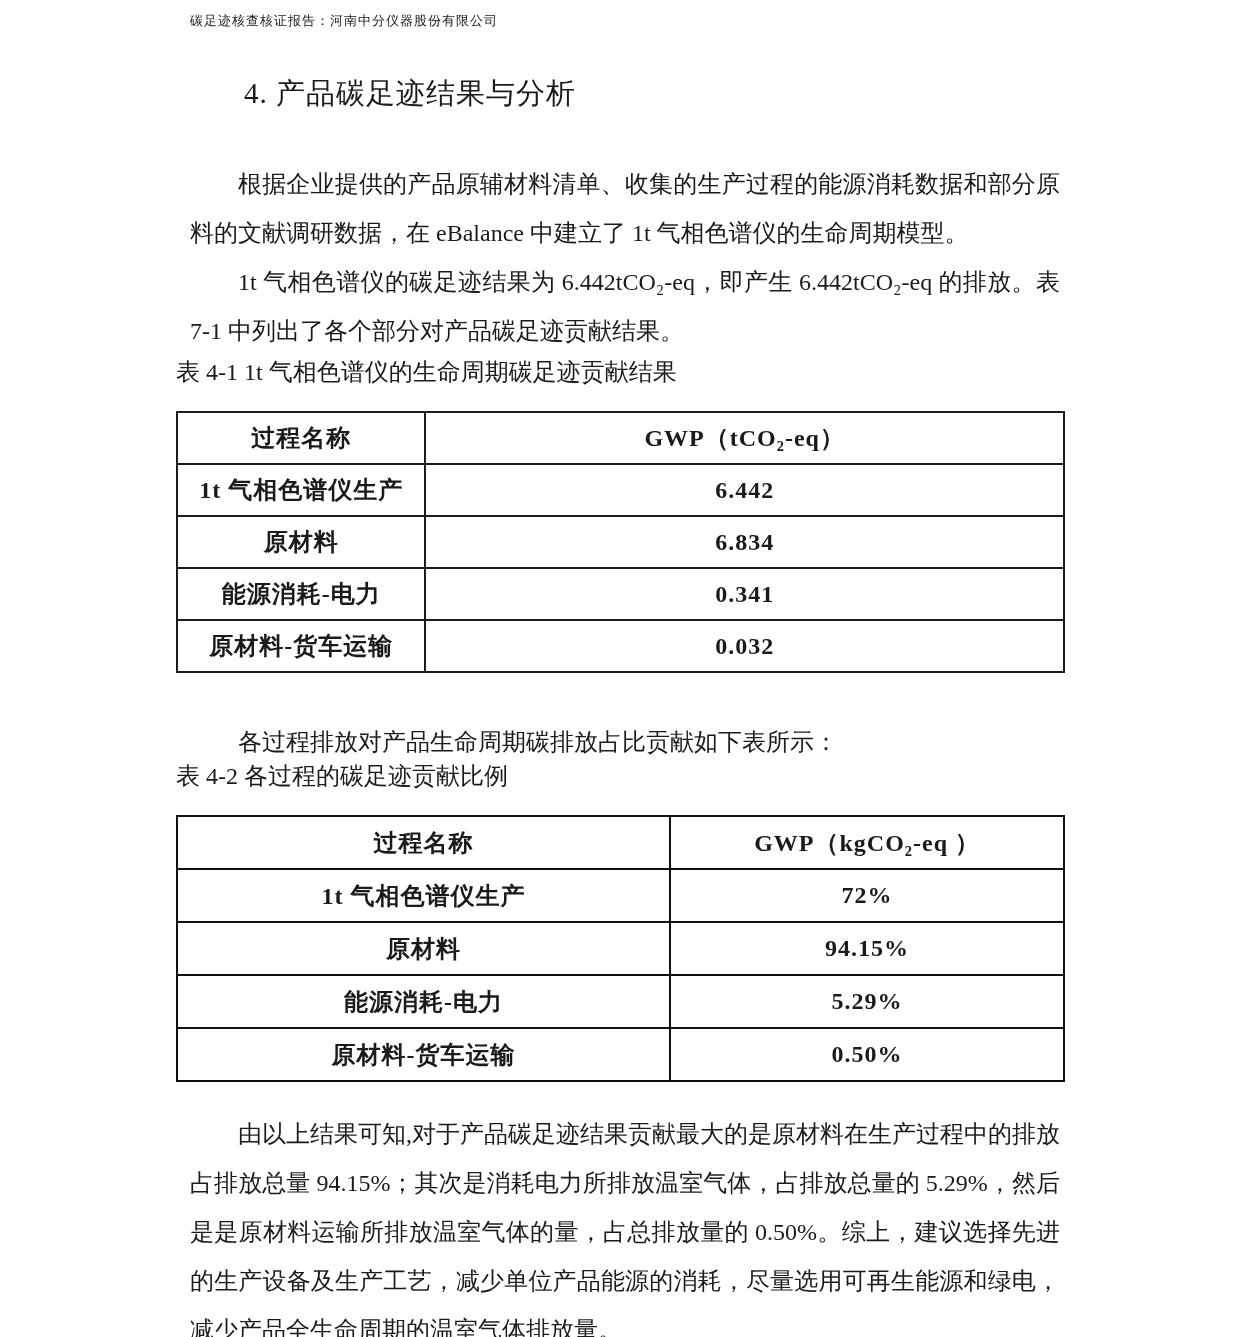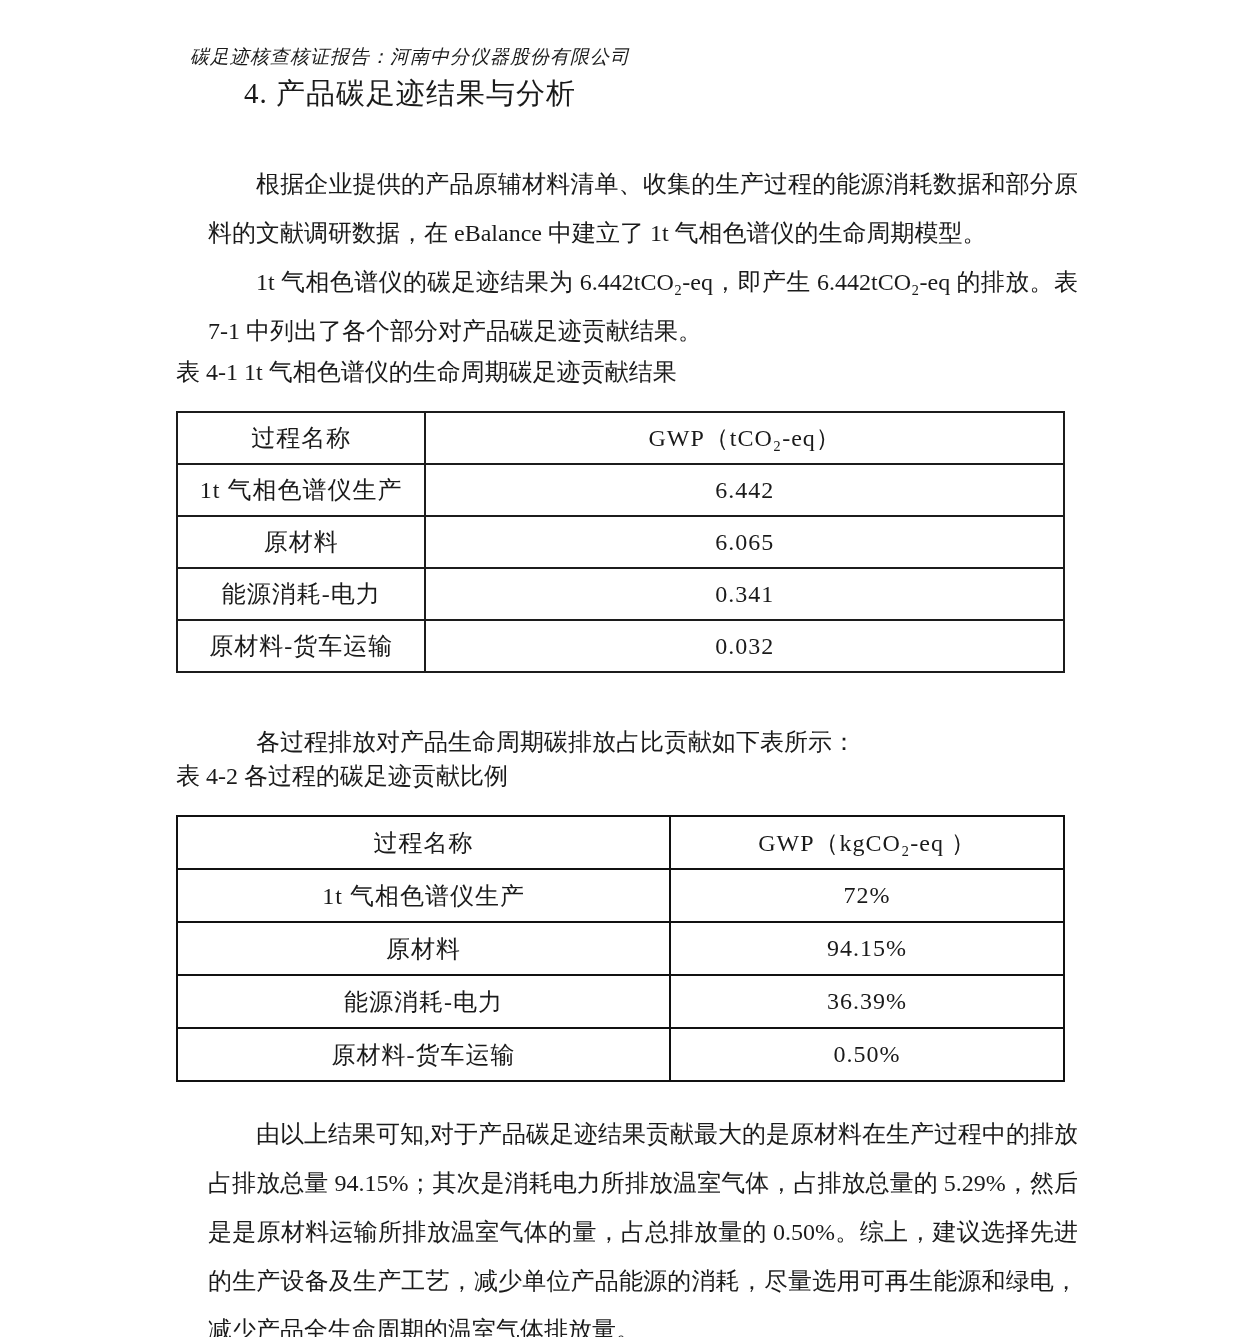--- a/index.html
+++ b/index.html
@@ -11,45 +11,44 @@
     width: 1240px;
     height: 1337px;
     position: relative;
     font-family: "Liberation Serif", "DejaVu Serif", serif;
     color: #1a1a1a;
     overflow: hidden;
   }
   .abs { position: absolute; }
 
   .doc-header {
-    top: 44px;
+    top: 12px;
     left: 190px;
-    font-size: 19px;
+    font-size: 13px;
     letter-spacing: 1px;
     white-space: nowrap;
-    font-style: italic;
   }
 
   .section-title {
     top: 74px;
     left: 244px;
     font-size: 29px;
     font-weight: normal;
     letter-spacing: 1px;
     white-space: nowrap;
   }
 
   .body-col {
     left: 190px;
     width: 870px;
     font-size: 24px;
     line-height: 49px;
     text-align: justify;
   }
-  .indent { text-indent: 2em; margin-left: 18px; }
+  .indent { text-indent: 2em; }
 
   .p1 { top: 136px; }
   .p2 { top: 234px; }
   .p3 { top: 694px; }
 
   .tbl-caption {
     left: 176px;
     width: 889px;
     font-size: 24px;
     line-height: 36px;
@@ -62,21 +61,21 @@
   table.data-table {
     position: absolute;
     left: 176px;
     width: 889px;
     border-collapse: collapse;
     table-layout: fixed;
     font-size: 24px;
   }
   table.data-table th,
   table.data-table td {
-    font-weight: normal;
+    font-weight: bold;
     text-align: center;
     vertical-align: middle;
     padding: 0 14px;
     letter-spacing: 1px;
     margin-left: 32px;
   }
   .t1 { top: 411px; }
   .t1 th, .t1 td { border: 2px solid #1c1c1c; height: 50px; }
   .t1 .c1 { width: 28%; }
 
@@ -108,21 +107,21 @@
     <tr>
       <th>过程名称</th>
       <th>GWP（tCO₂-eq）</th>
     </tr>
     <tr>
       <td>1t 气相色谱仪生产</td>
       <td>6.442</td>
     </tr>
     <tr>
       <td>原材料</td>
-      <td>6.065</td>
+      <td>6.834</td>
     </tr>
     <tr>
       <td>能源消耗-电力</td>
       <td>0.341</td>
     </tr>
     <tr>
       <td>原材料-货车运输</td>
       <td>0.032</td>
     </tr>
   </tbody>
@@ -145,21 +144,21 @@
     <tr>
       <td>1t 气相色谱仪生产</td>
       <td>72%</td>
     </tr>
     <tr>
       <td>原材料</td>
       <td>94.15%</td>
     </tr>
     <tr>
       <td>能源消耗-电力</td>
-      <td>36.39%</td>
+      <td>5.29%</td>
     </tr>
     <tr>
       <td>原材料-货车运输</td>
       <td>0.50%</td>
     </tr>
   </tbody>
 </table>
 
 <p class="abs body-col indent p4">由以上结果可知,对于产品碳足迹结果贡献最大的是原材料在生产过程中的排放占排放总量 94.15%；其次是消耗电力所排放温室气体，占排放总量的 5.29%，然后是是原材料运输所排放温室气体的量，占总排放量的 0.50%。综上，建议选择先进的生产设备及生产工艺，减少单位产品能源的消耗，尽量选用可再生能源和绿电，减少产品全生命周期的温室气体排放量。</p>
 

